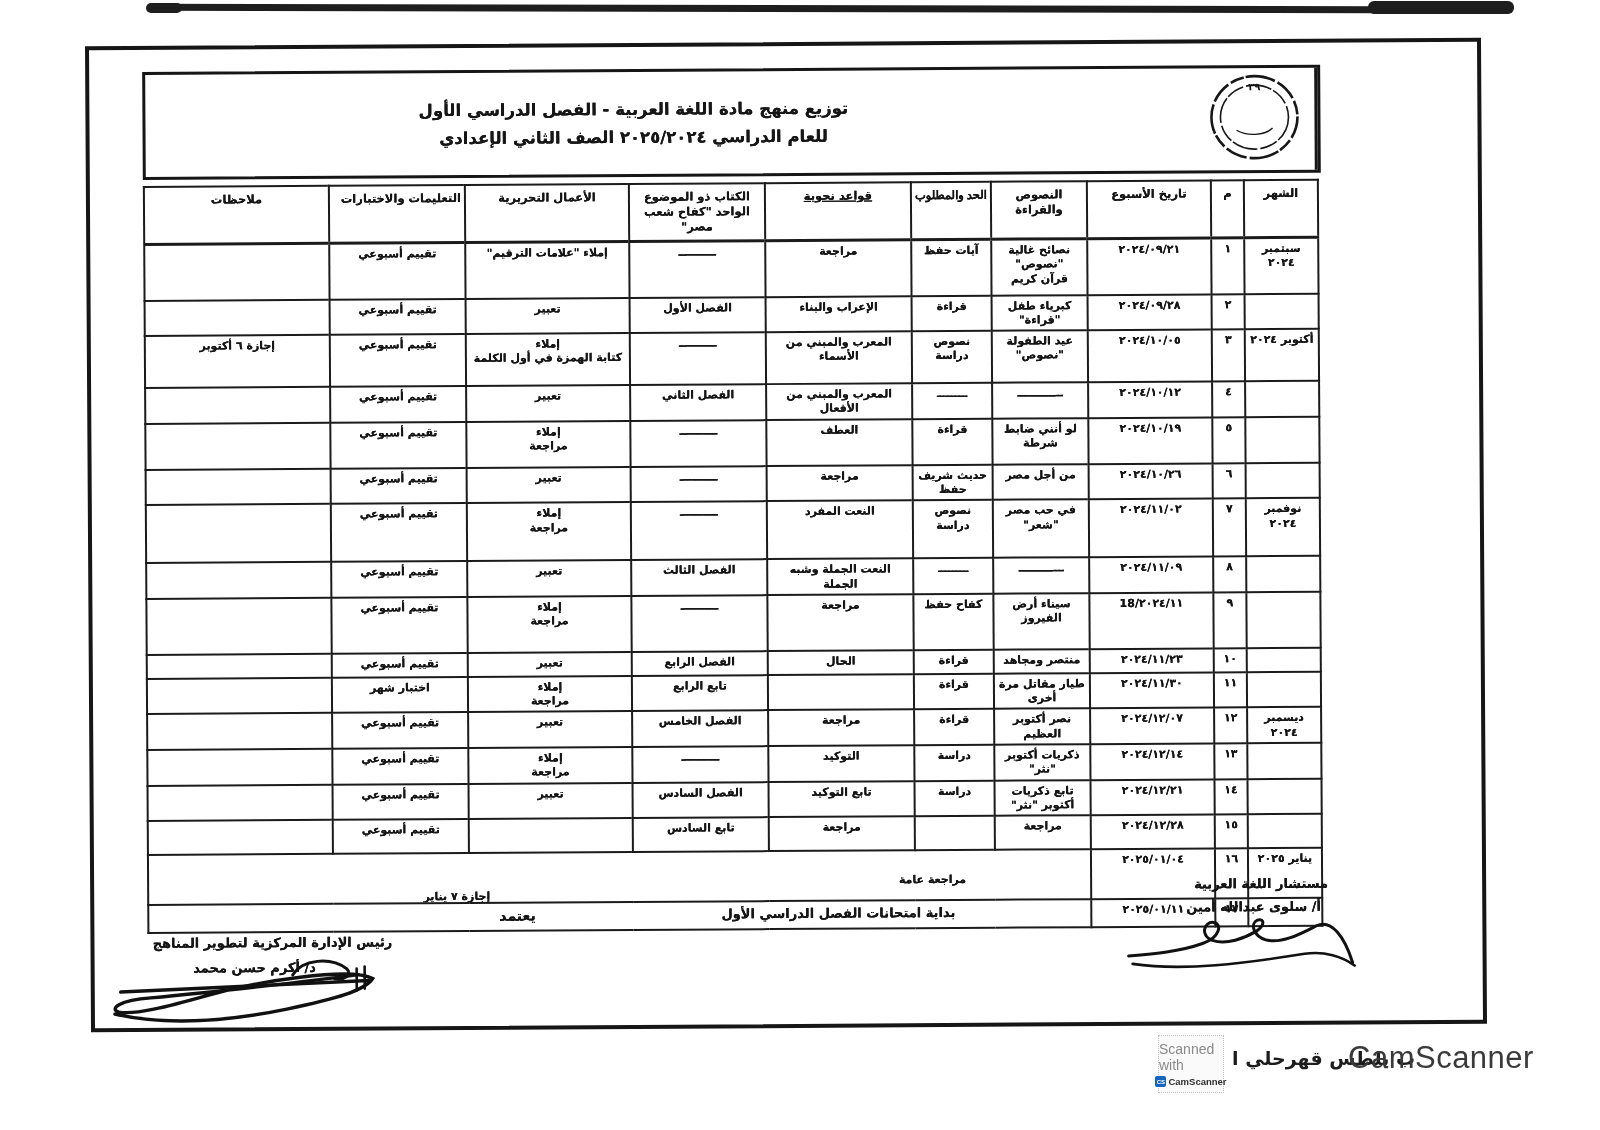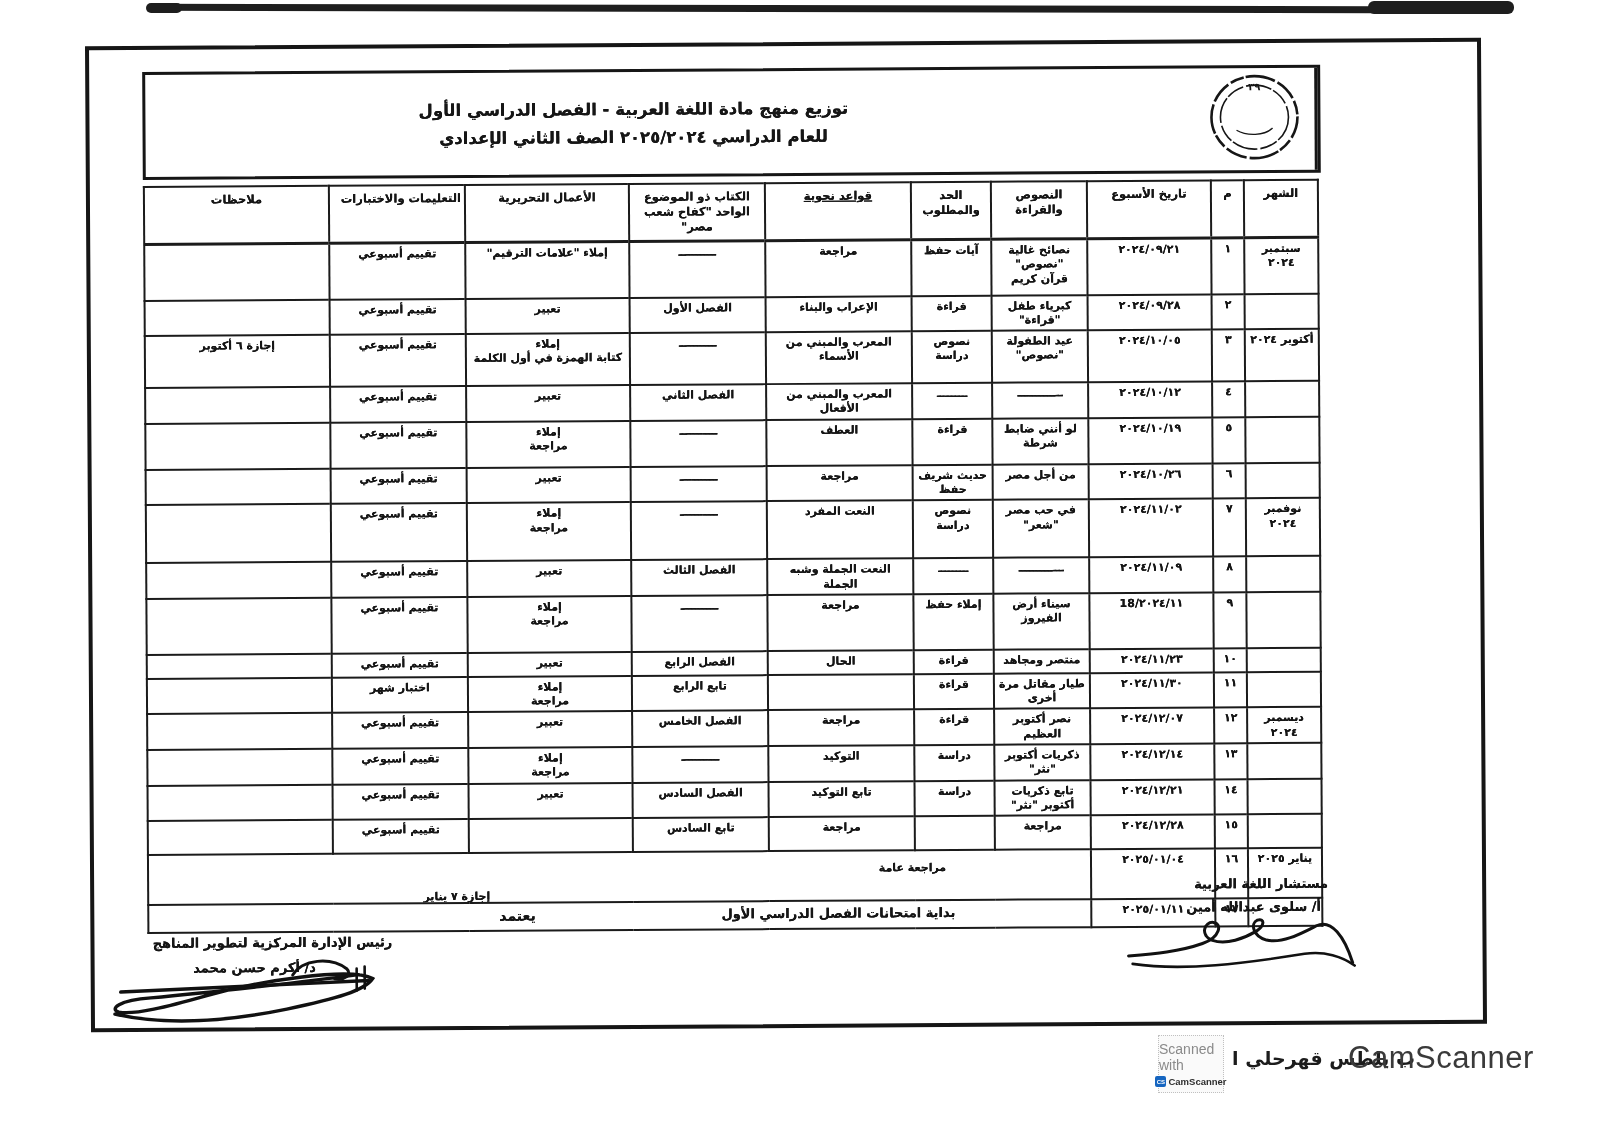--- a/index.html
+++ b/index.html
@@ -109,21 +109,21 @@
           <col style="width: 164px;">
           <col style="width: 136px;">
           <col style="width: 185px;">
         </colgroup>
       <thead>
           <tr id="head-row">
             <th style="height: 48px; border-radius: 20px;">الشهر</th>
             <th style="height: 48px;">م</th>
             <th style="height: 48px;">تاريخ الأسبوع</th>
             <th style="height: 48px;">النصوص والقراءة</th>
-            <th style="height: 48px;">الحد والمطلوب</th>
+            <th style="height: 48px; font-family: Liberation Serif, serif;">الحد والمطلوب</th>
             <th style="height: 48px; text-decoration: underline;">قواعد نحوية</th>
             <th style="height: 48px;">الكتاب ذو الموضوع الواحد "كفاح شعب مصر"</th>
             <th style="height: 48px;">الأعمال التحريرية</th>
             <th style="height: 48px; text-align: right;">التعليمات والاختبارات</th>
             <th style="height: 48px;">ملاحظات</th>
           </tr>
         </thead>
       <tbody id="body-rows">
           <tr style="height: 56px;">
             <td class="c-month">سبتمبر ٢٠٢٤</td>
@@ -231,21 +231,21 @@
             <td class="c-written">تعبير</td>
             <td class="c-instructions">تقييم أسبوعي</td>
             <td class="c-notes"></td>
           </tr>
           <tr style="height: 56px;">
             <td class="c-month"></td>
             <td class="c-num">٩</td>
             <td class="c-date">٢٠٢٤/١١/18</td>
             <td class="c-texts">سيناء أرض
 الفيروز</td>
-            <td class="c-required">إملاء حفظ</td>
+            <td class="c-required">كفاح حفظ</td>
             <td class="c-grammar">مراجعة</td>
             <td class="c-book">ــــــــــ</td>
             <td class="c-written">إملاء
 مراجعة</td>
             <td class="c-instructions">تقييم أسبوعي</td>
             <td class="c-notes"></td>
           </tr>
           <tr style="height: 24px;">
             <td class="c-month"></td>
             <td class="c-num">١٠</td>
@@ -321,21 +321,21 @@
             <td class="c-grammar">مراجعة</td>
             <td class="c-book">تابع السادس</td>
             <td class="c-written"></td>
             <td class="c-instructions">تقييم أسبوعي</td>
             <td class="c-notes"></td>
           </tr>
           <tr style="height: 50px;">
             <td>يناير ٢٠٢٥</td>
             <td class="c-num">١٦</td>
             <td class="c-date">٢٠٢٥/٠١/٠٤</td>
-            <td class="merged-cell" colspan="7"><span class="float-txt" style="right:144px;">مراجعة عامة</span><span class="float-txt" style="right:600px;top:16px;margin-top:20px;">إجازة ٧ يناير</span></td>
+            <td class="merged-cell" colspan="7"><span class="float-txt" style="right:124px;margin-top:12px;">مراجعة عامة</span><span class="float-txt" style="right:600px;top:16px;margin-top:20px;">إجازة ٧ يناير</span></td>
           </tr>
           <tr style="height: 28px;">
             <td></td>
             <td class="c-num">١٧</td>
             <td class="c-date">٢٠٢٥/٠١/١١</td>
             <td class="merged-cell" colspan="7"><span class="float-txt exam-txt" style="right:135px;top:4px;">بداية امتحانات الفصل الدراسي الأول</span></td>
           </tr>
         </tbody>
     </table>
   </div>

